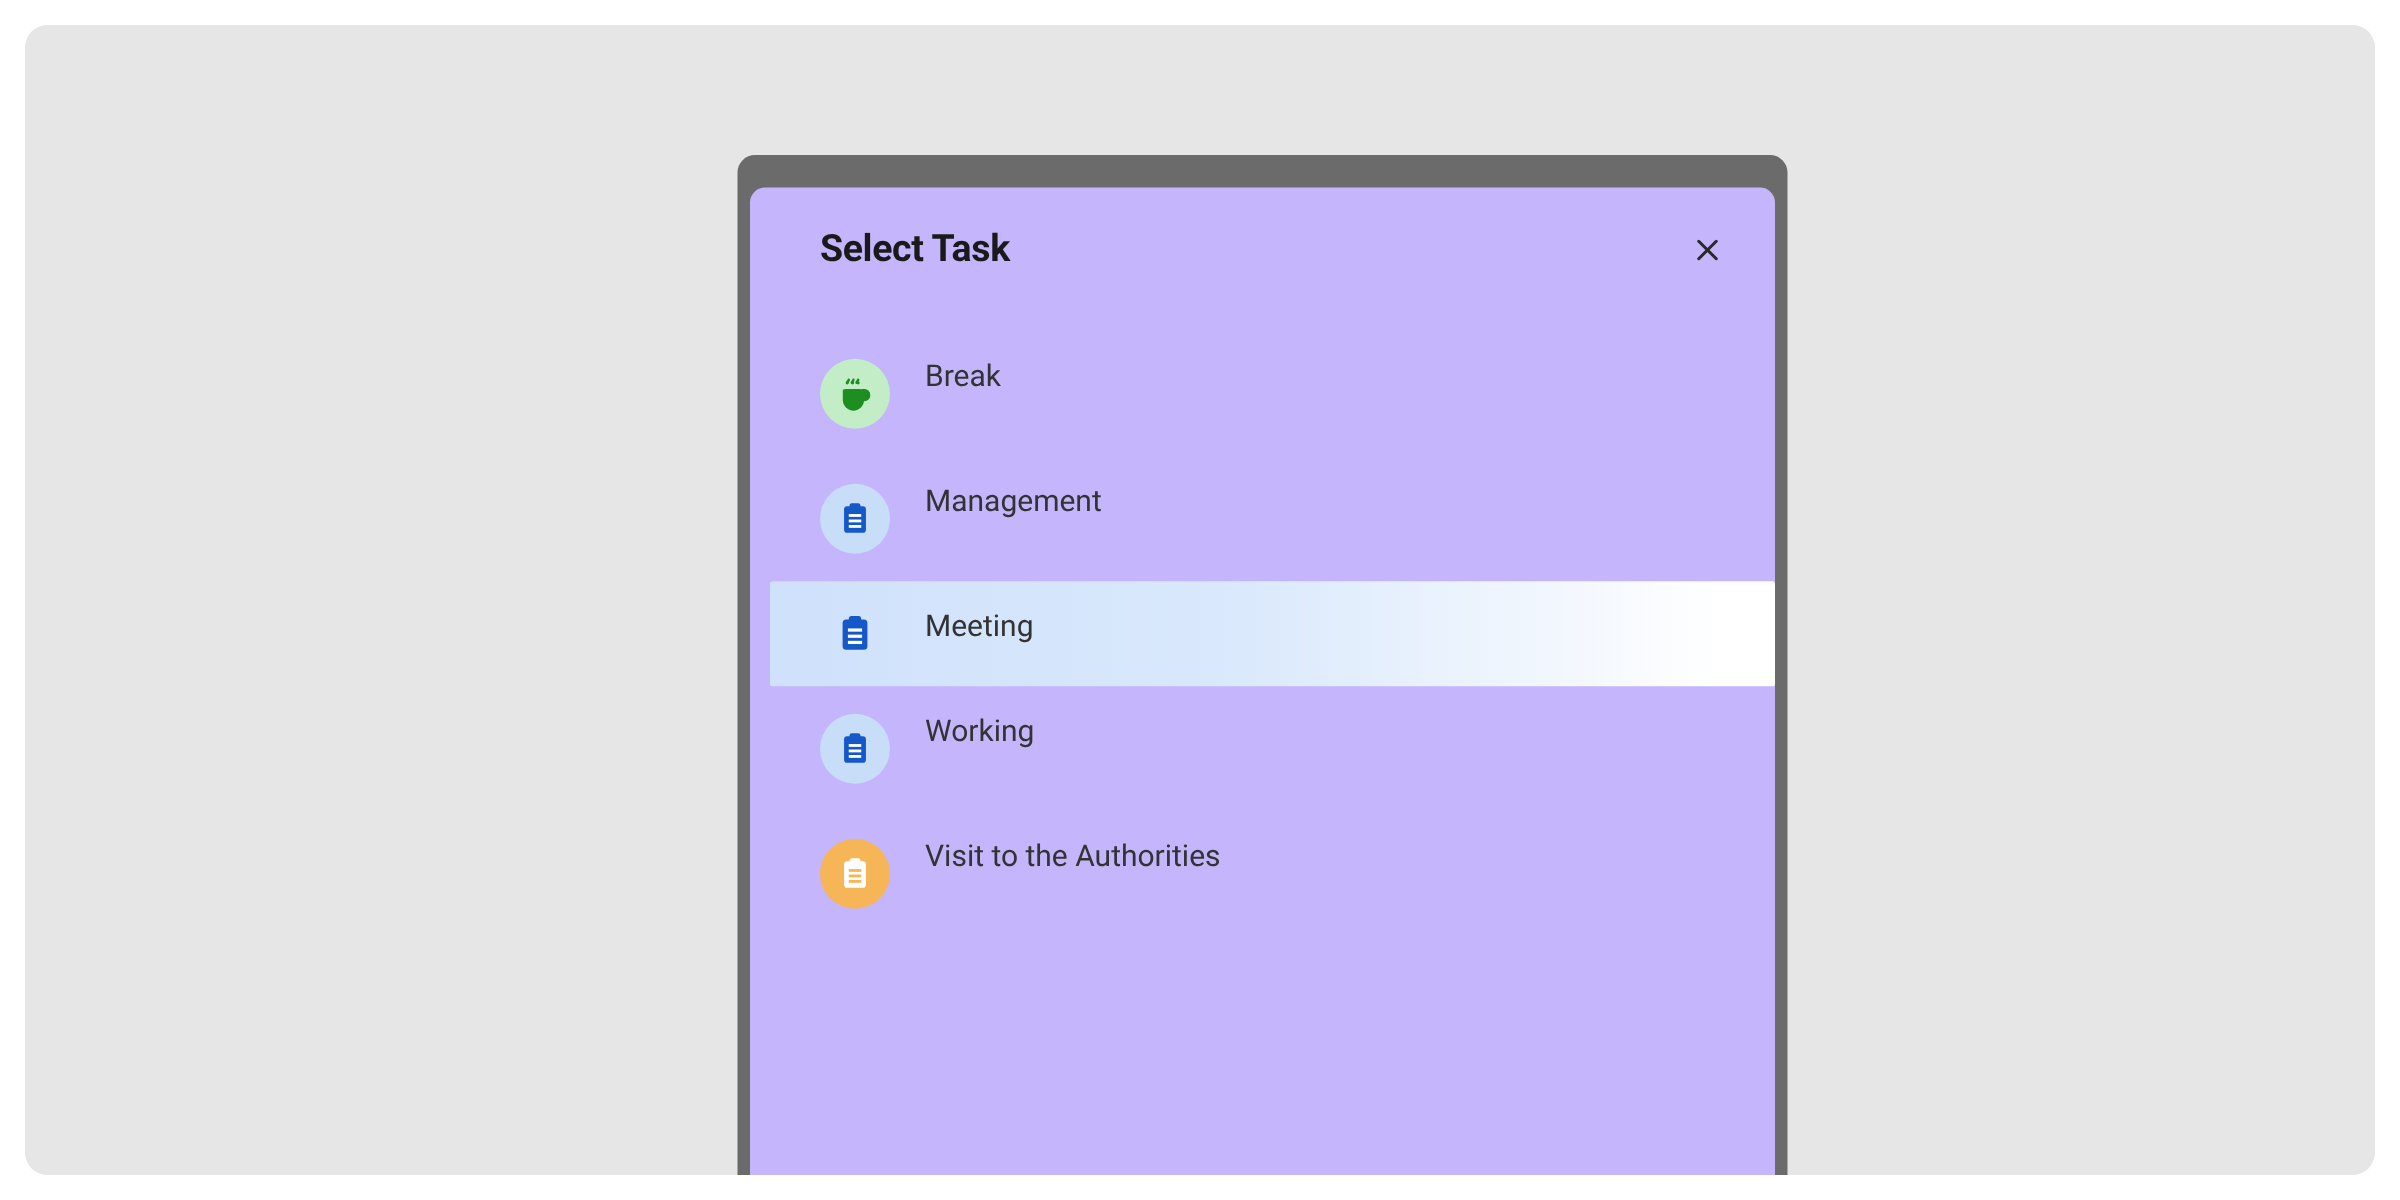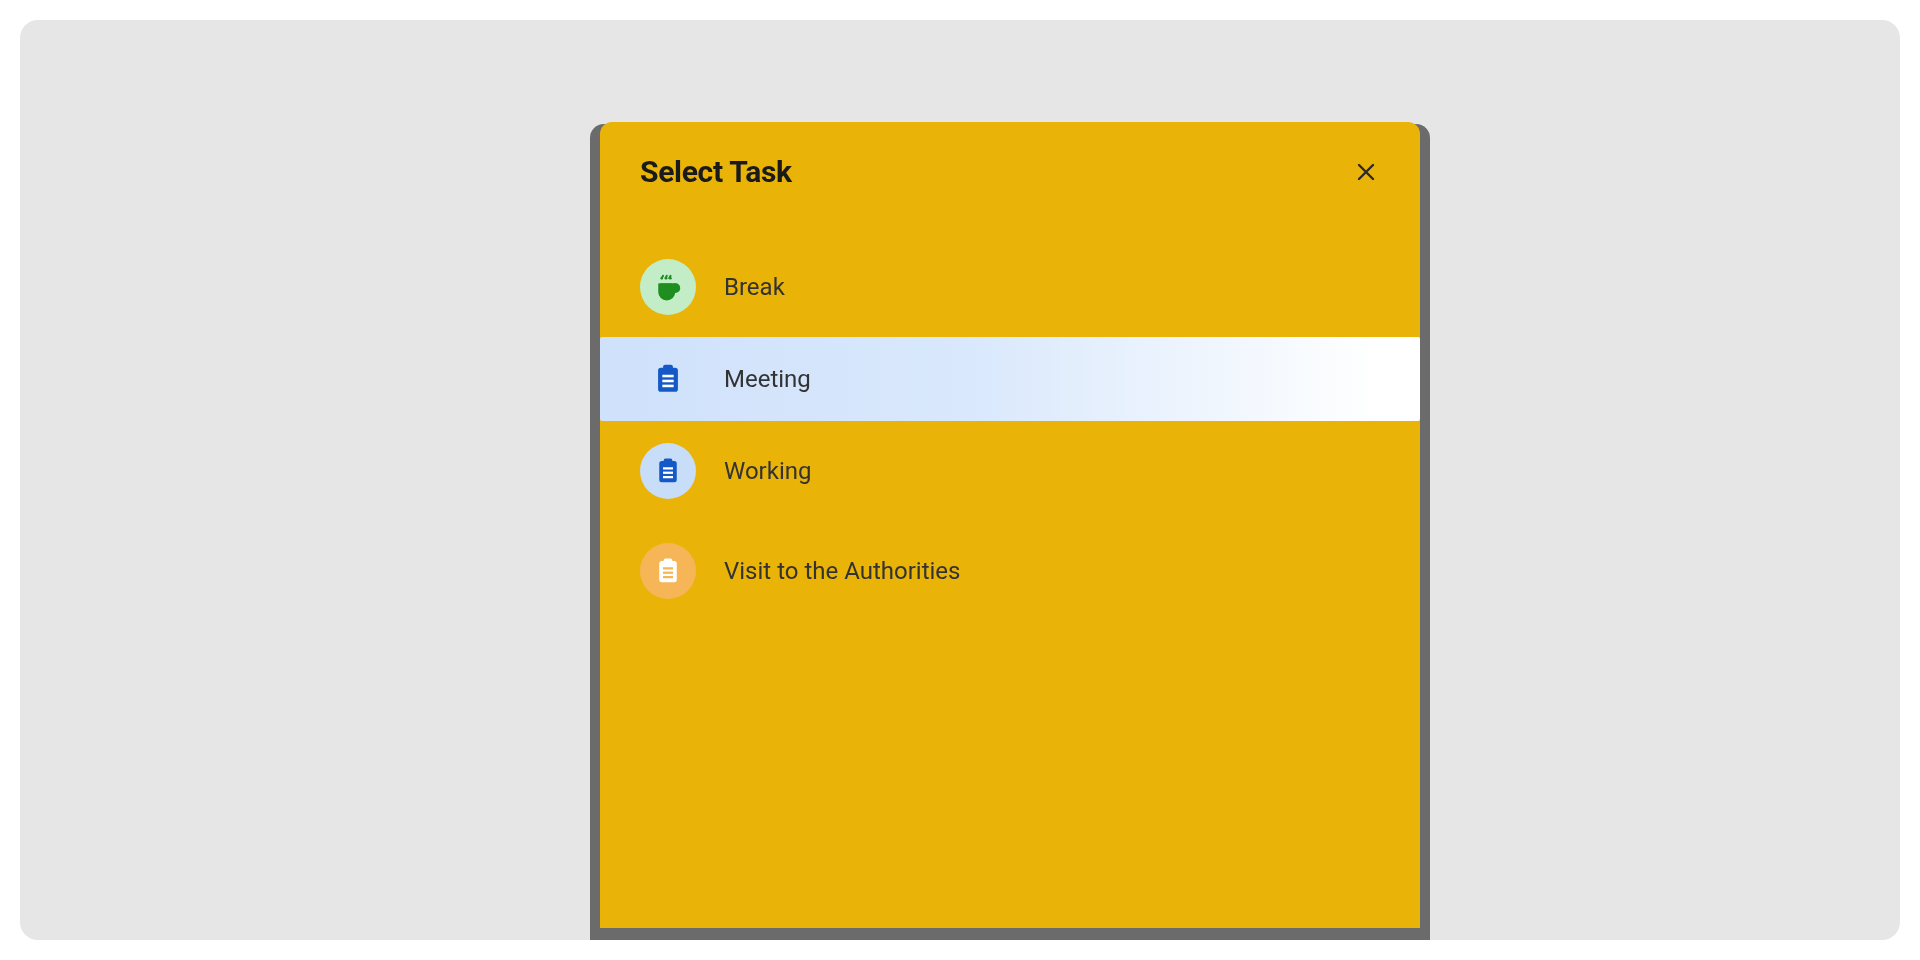--- a/index.html
+++ b/index.html
@@ -24,26 +24,26 @@
       left: 570px;
       top: 104px;
       width: 840px;
       height: 816px;
       background: #6b6b6b;
       border-radius: 14px 14px 0 0;
     }
     .modal {
       position: absolute;
       left: 580px;
-      top: 102px;
+      top: 130px;
       width: 820px;
       height: 806px;
-      background: #eab308;
+      background: #c4b5fd;
       border-radius: 12px 12px 0 0;
-      padding: 32px 0 0 0;
+      padding: 32px 0 0 16px;
     }
     .modal-header {
       display: flex;
       justify-content: space-between;
       align-items: center;
       padding: 0 40px 28px 40px;
     }
     .modal-title {
       font-size: 30px;
       font-weight: 700;
@@ -57,21 +57,21 @@
       width: 28px;
       height: 28px;
       display: flex;
       align-items: center;
       justify-content: center;
       color: #2a2a2a;
     }
     .task-list { padding-top: 20px; }
     .task-item {
       display: flex;
-      align-items: center;
+      align-items: flex-start;
       gap: 28px;
       padding: 22px 40px;
       cursor: pointer;
     }
     .task-item.selected {
       background: linear-gradient(to right, #cfe1fb 0%, #d9e8fc 45%, #ffffff 95%);
       border-radius: 2px;
     }
     .task-item.selected .task-icon { background: transparent; }
     .task-icon {
@@ -118,20 +118,32 @@
               <path d="M16 10h2a2.5 2.5 0 0 1 0 5h-2" fill="none" stroke="#1e8e20" stroke-width="2.2"></path>
               <circle cx="7" cy="5" r="1" fill="#1e8e20"></circle>
               <circle cx="10.5" cy="5" r="1" fill="#1e8e20"></circle>
               <circle cx="14" cy="5" r="1" fill="#1e8e20"></circle>
             </svg>
         </div>
         <div class="task-label">Break</div>
       </div>
 
 
+      <div class="task-item">
+        <div class="task-icon bg-blue">
+          <svg width="30" height="30" viewBox="0 0 24 24">
+              <rect x="5" y="4" width="14" height="17" rx="2" fill="#1559c9"></rect>
+              <rect x="8.5" y="2" width="7" height="4" rx="1.5" fill="#1559c9"></rect>
+              <rect x="8" y="9" width="8" height="1.8" fill="#fff"></rect>
+              <rect x="8" y="12.5" width="8" height="1.8" fill="#fff"></rect>
+              <rect x="8" y="16" width="8" height="1.8" fill="#fff"></rect>
+            </svg>
+        </div>
+        <div class="task-label">Management</div>
+      </div>
 
       <div class="task-item selected">
         <div class="task-icon">
           <svg width="34" height="34" viewBox="0 0 24 24">
               <rect x="5" y="4" width="14" height="17" rx="2" fill="#1559c9"></rect>
               <rect x="8.5" y="2" width="7" height="4" rx="1.5" fill="#1559c9"></rect>
               <rect x="8" y="9" width="8" height="1.8" fill="#fff"></rect>
               <rect x="8" y="12.5" width="8" height="1.8" fill="#fff"></rect>
               <rect x="8" y="16" width="8" height="1.8" fill="#fff"></rect>
             </svg>

